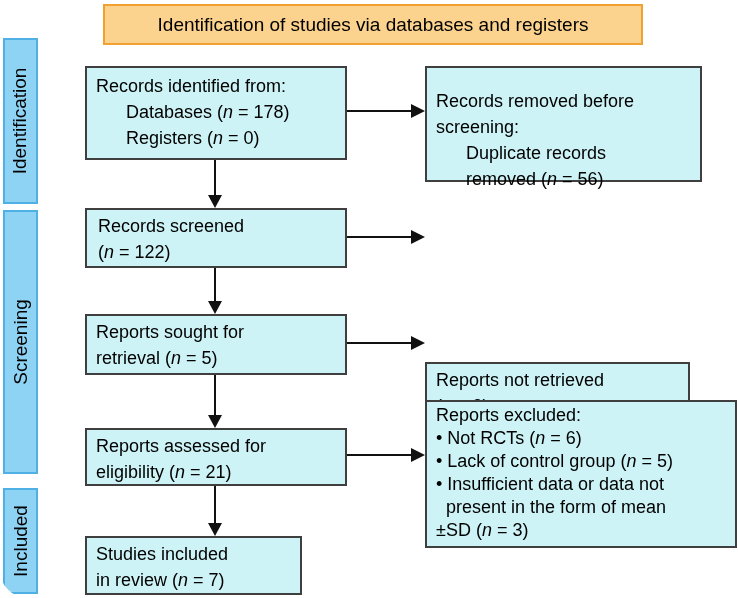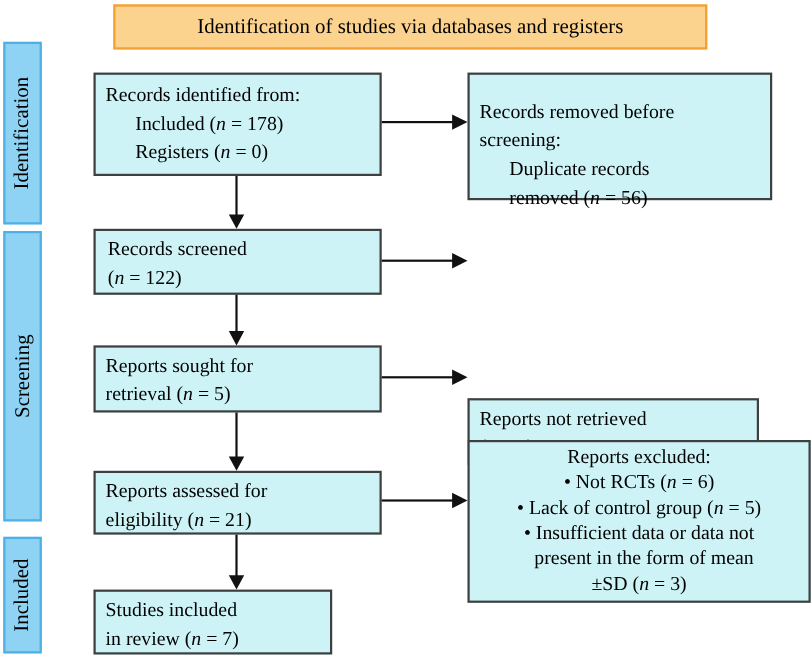--- a/index.html
+++ b/index.html
@@ -6,21 +6,22 @@
     --bg:#ffffff; --text:#000000;
     --title-fill:#fbd38e; --title-border:#f2a030;
     --stage-fill:#8ed3f4; --stage-border:#4fb0e5;
     --box-fill:#cdf3f6; --box-border:#3f3f3f;
     --arrow:#111111;
   }
   html,body{margin:0;padding:0;background:var(--bg);}
   .canvas{
     position:relative; width:738px; height:598px; overflow:hidden;
     background:var(--bg); color:var(--text);
-    font-family:Liberation Serif, serif;
+    font-family:Liberation Sans, sans-serif;
+    border-radius:28px;
   }
   
   .title-box{
     position:absolute; left:103px; top:4px; width:540px; height:41px;
     box-sizing:border-box; background:var(--title-fill);
     border:2px solid var(--title-border);
     font-size:19px; line-height:37px; text-align:center;
   }
   
   .stage{
@@ -39,21 +40,21 @@
     padding:3px 9px; font-size:18px; line-height:26px; white-space:pre;
   }
   .fbox .it{ font-style:italic; }
   #box-records-identified   { left:85px;  top:66px;  width:262px; height:94px;  padding-top:5px;}
   #box-records-removed      { left:425px; top:66px;  width:277px; height:116px; padding-top:20px;}
   #box-records-screened     { left:85px;  top:208px; width:262px; height:60px;padding-left:11px; }
   #box-records-excluded     { left:425px; top:208px; width:265px; height:60px; }
   #box-reports-sought       { left:85px;  top:314px; width:262px; height:61px; }
   #box-reports-not-retrieved{ left:425px; top:314px; width:265px; height:61px;margin-top:48px; }
   #box-reports-assessed     { left:85px;  top:428px; width:262px; height:58px; }
-  #box-reports-excluded     { left:425px; top:400px; width:312px; height:148px; line-height:23px; padding-top:2px;text-align:center;}
+  #box-reports-excluded     { left:425px; top:400px; width:312px; height:148px; line-height:23px; padding-top:2px;}
   #box-studies-included     { left:85px;  top:536px; width:217px; height:59px; }
   
   .hline{ position:absolute; height:2px; background:var(--arrow); }
   .vline{ position:absolute; width:2px;  background:var(--arrow); }
   .head-right{ position:absolute; width:0; height:0;
     border-top:7px solid transparent; border-bottom:7px solid transparent;
     border-left:14px solid var(--arrow); }
   .head-down{ position:absolute; width:0; height:0;
     border-left:7px solid transparent; border-right:7px solid transparent;
     border-top:13px solid var(--arrow); }
@@ -68,21 +69,21 @@
   <div class="stage" id="stage-identification">
     <span>Identification</span>
   </div>
   <div class="stage" id="stage-screening">
     <span>Screening</span>
   </div>
   <div class="stage" id="stage-included">
     <span>Included</span>
   </div>
 
-  <div class="fbox" id="box-records-identified"><div class="line"><span>Records identified from:</span></div><div class="line"><span>      Included (</span><span class="it">n</span><span> = 178)</span></div><div class="line"><span>      Registers (</span><span class="it">n</span><span> = 0)</span></div></div>
+  <div class="fbox" id="box-records-identified"><div class="line"><span>Records identified from:</span></div><div class="line"><span>      Databases (</span><span class="it">n</span><span> = 178)</span></div><div class="line"><span>      Registers (</span><span class="it">n</span><span> = 0)</span></div></div>
   <div class="fbox" id="box-records-removed"><div class="line"><span>Records removed before</span></div><div class="line"><span>screening:</span></div><div class="line"><span>      Duplicate records</span></div><div class="line"><span>      removed (</span><span class="it">n</span><span> = 56)</span></div></div>
   <div class="fbox" id="box-records-screened"><div class="line"><span>Records screened</span></div><div class="line"><span>(</span><span class="it">n</span><span> = 122)</span></div></div>
   <div class="fbox" id="box-reports-sought"><div class="line"><span>Reports sought for</span></div><div class="line"><span>retrieval (</span><span class="it">n</span><span> = 5)</span></div></div>
   <div class="fbox" id="box-reports-not-retrieved"><div class="line"><span>Reports not retrieved</span></div><div class="line"><span>(</span><span class="it">n</span><span> = 3)</span></div></div>
   <div class="fbox" id="box-reports-assessed"><div class="line"><span>Reports assessed for</span></div><div class="line"><span>eligibility (</span><span class="it">n</span><span> = 21)</span></div></div>
   <div class="fbox" id="box-reports-excluded"><div class="line"><span>Reports excluded:</span></div><div class="line"><span>• Not RCTs (</span><span class="it">n</span><span> = 6)</span></div><div class="line"><span>• Lack of control group (</span><span class="it">n</span><span> = 5)</span></div><div class="line"><span>• Insufficient data or data not</span></div><div class="line"><span>  present in the form of mean</span></div><div class="line"><span>±SD (</span><span class="it">n</span><span> = 3)</span></div></div>
   <div class="fbox" id="box-studies-included"><div class="line"><span>Studies included</span></div><div class="line"><span>in review (</span><span class="it">n</span><span> = 7)</span></div></div>
 
   <div>
     <div class="hline" style="left:347px;top:110px;width:65px;"></div>

